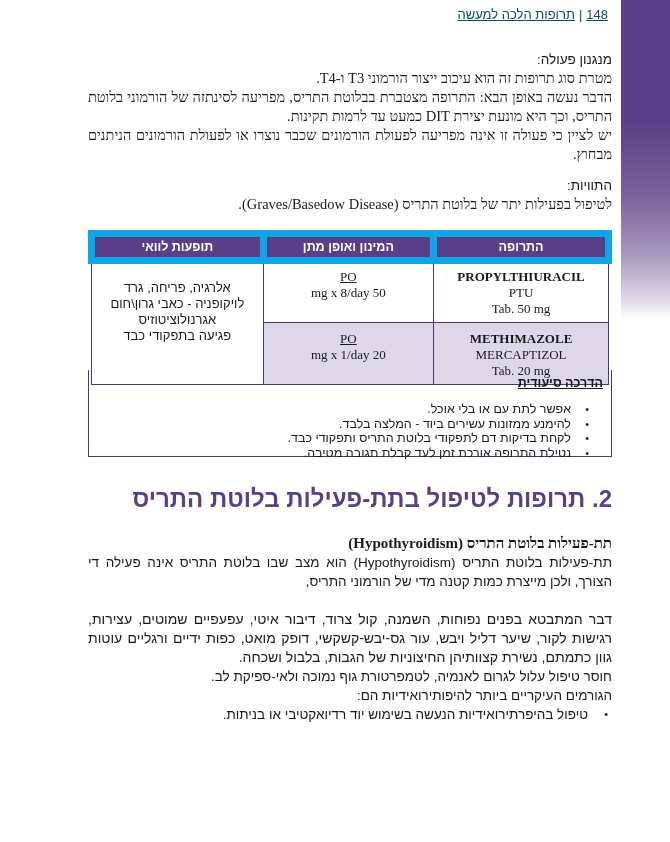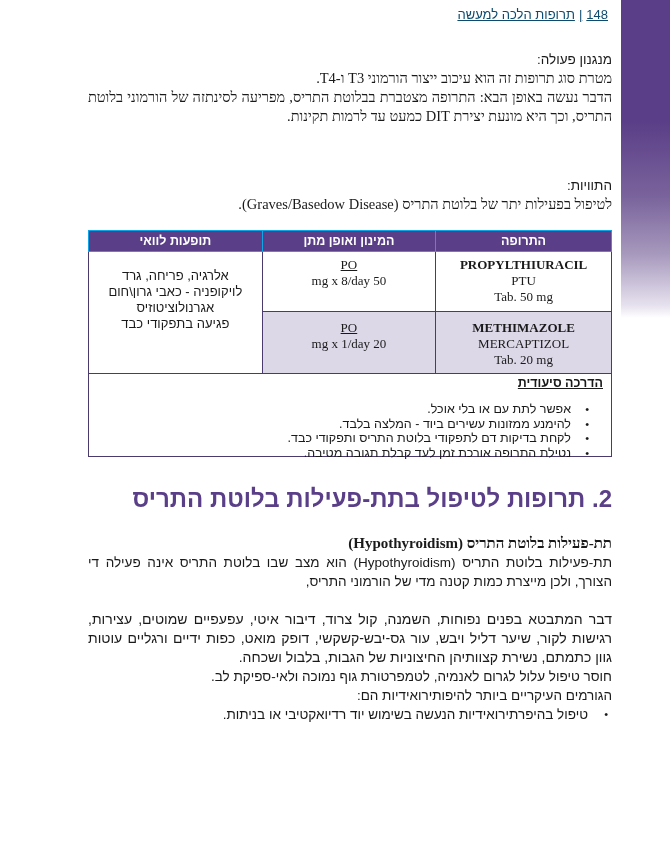--- a/index.html
+++ b/index.html
@@ -24,21 +24,21 @@
   .p { font-size:14.5px; line-height:19px; margin:0; }
   .heading-bold { font-weight:normal; font-family:"Liberation Sans", sans-serif; font-size:13.5px; }
   .justify { text-align:justify; text-align-last:right; }
   table.drugs {
     position:absolute; left:88px; top:230px; width:524px;
     border-collapse:collapse; direction:rtl;
   }
   table.drugs th {
     background:#5a3e87; color:#fff; font-family:"Liberation Sans", sans-serif;
     font-size:12.5px; font-weight:bold; height:20px; padding:0;
-    border:1px solid #0ea5e9;
+    border:7px solid #0ea5e9;
     margin-top:36px;
   }
   table.drugs td {
     border:1px solid #4b3a6e; vertical-align:top; text-align:center;
     font-size:13px; line-height:16px; padding:5px 4px;
   }
   .shaded { background:#ddd8e8; }
   .drug-name { font-weight:bold; }
   .route { text-decoration:underline; }
   .se { font-family:"Liberation Sans", sans-serif; font-size:13px; line-height:16px; padding-top:16px !important; }
@@ -66,20 +66,21 @@
 <div class="sidebar-band"></div>
 
 <div class="running-header">
   <span>148</span><span class="sep">|</span><span>תרופות הלכה למעשה</span>
 </div>
 
 <div class="page" style="top:50px;">
   <p class="p heading-bold">מנגנון פעולה:</p>
   <p class="p">מטרת סוג תרופות זה הוא עיכוב ייצור הורמוני T3 ו-T4.</p>
   <p class="p justify">הדבר נעשה באופן הבא: התרופה מצטברת בבלוטת התריס, מפריעה לסינתזה של הורמוני בלוטת התריס, וכך היא מונעת יצירת DIT כמעט עד לרמות תקינות.</p>
+  <p class="p justify">יש לציין כי פעולה זו אינה מפריעה לפעולת הורמונים שכבר נוצרו או לפעולת הורמונים הניתנים מבחוץ.</p>
 </div>
 
 <div class="page" style="top:176px;">
   <p class="p heading-bold">התוויות:</p>
   <p class="p">לטיפול בפעילות יתר של בלוטת התריס (Graves/Basedow Disease).</p>
 </div>
 
 <table class="drugs">
   <colgroup>
       <col style="width:176px">

